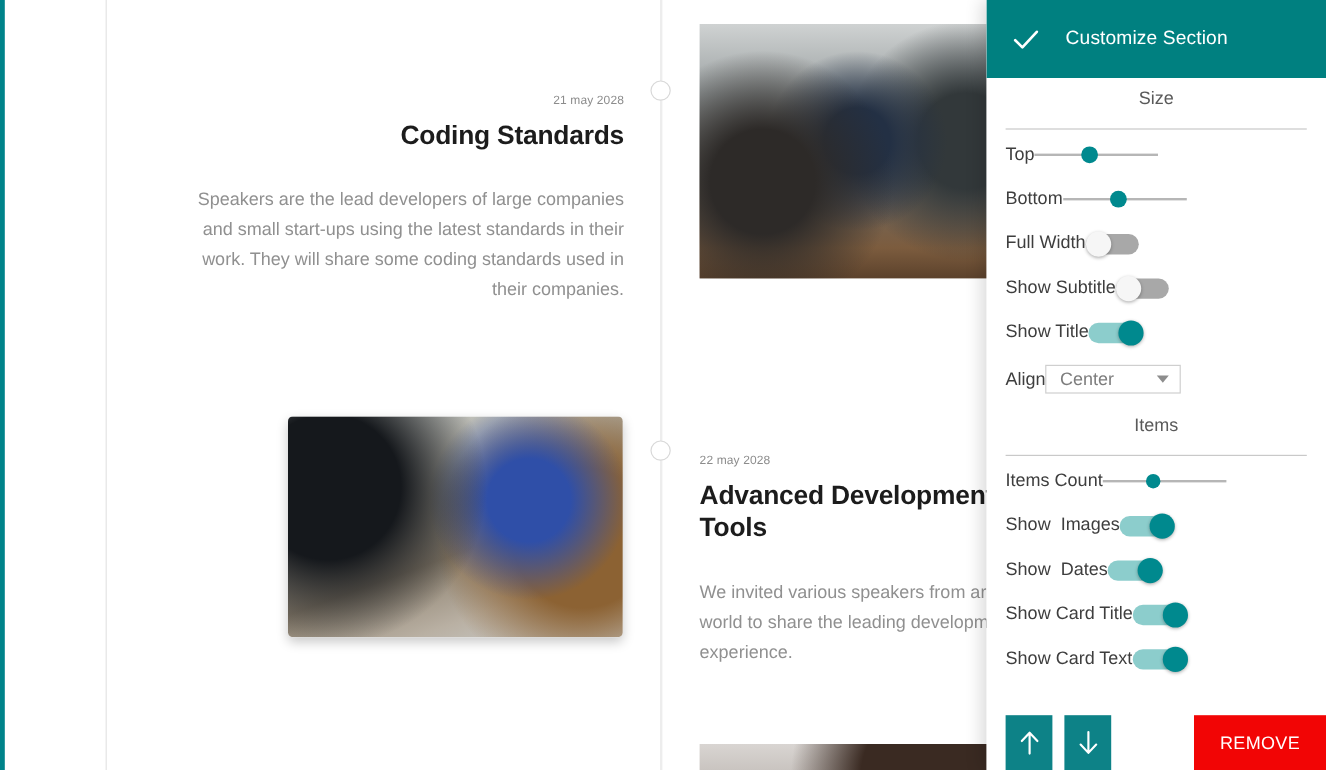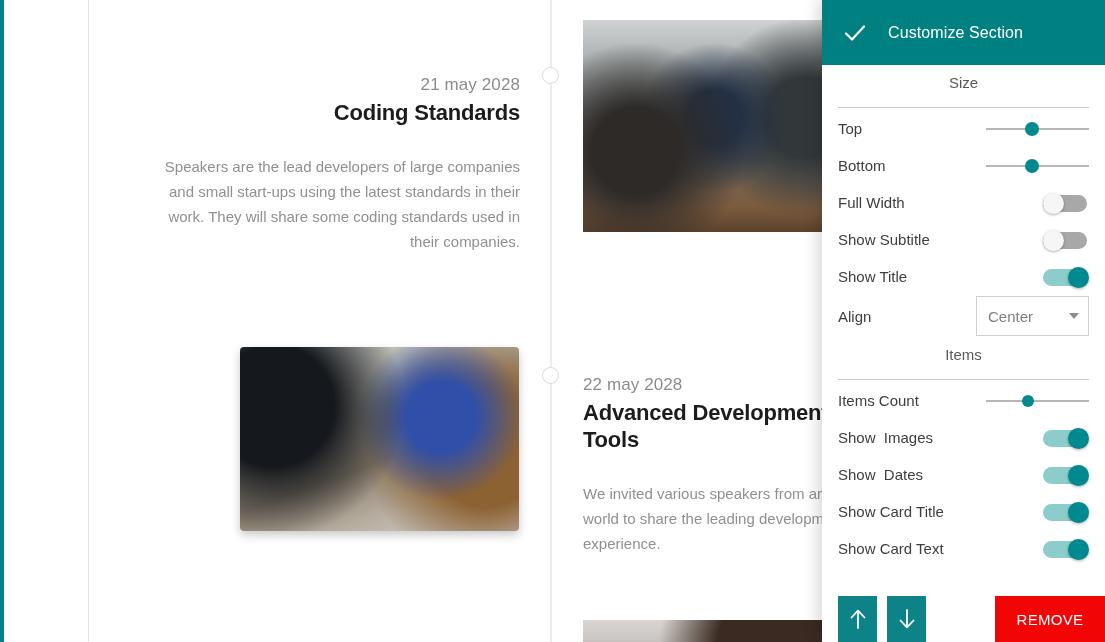--- a/index.html
+++ b/index.html
@@ -74,21 +74,21 @@
     left: 150px;
     width: 370px;
     text-align: right;
   }
   .card-right {
     left: 583px;
     width: 300px;
     text-align: left;
   }
   .card-date {
-    font-size: 17px;
+    font-size: 10px;
     color: #8c8c8c;
     letter-spacing: 0.1px;
     line-height: 20px;
   }
   .card-title {
     font-size: 22px;
     font-weight: bold;
     color: #1c1c1c;
     line-height: 27px;
     margin-top: 4px;
@@ -186,21 +186,20 @@
     font-size: 15px;
     color: #5a5a5a;
     padding-top: 9px;
     padding-bottom: 16px;
     border-bottom: 1px solid #c9c9c9;
     margin-bottom: 2px;
   }
   .row {
     display: flex;
     align-items: center;
-    justify-content: space-between;
     height: 37px;
   }
   .row-label {
     font-size: 15px;
     color: #3e3e3e;
     white-space: pre;
   }
 
   
   .slider {
@@ -255,21 +254,21 @@
     box-shadow: 0 1px 3px rgba(0,0,0,0.32);
   }
   .toggle.on .bar { background: #8ccdcc; }
   .toggle.on .knob { right: 0; background: #00898e; }
   .toggle.off .bar { background: #a8a8a8; }
   .toggle.off .knob { left: 0; background: #f6f6f6; }
 
   
   .select {
     width: 113px;
-    height: 40px;
+    height: 24px;
     border: 1px solid #cfcfcf;
     background: #ffffff;
     display: flex;
     align-items: center;
     justify-content: space-between;
     padding: 0 9px 0 11px;
     box-sizing: border-box;
     flex: 0 0 auto;
   }
   .select .val {

